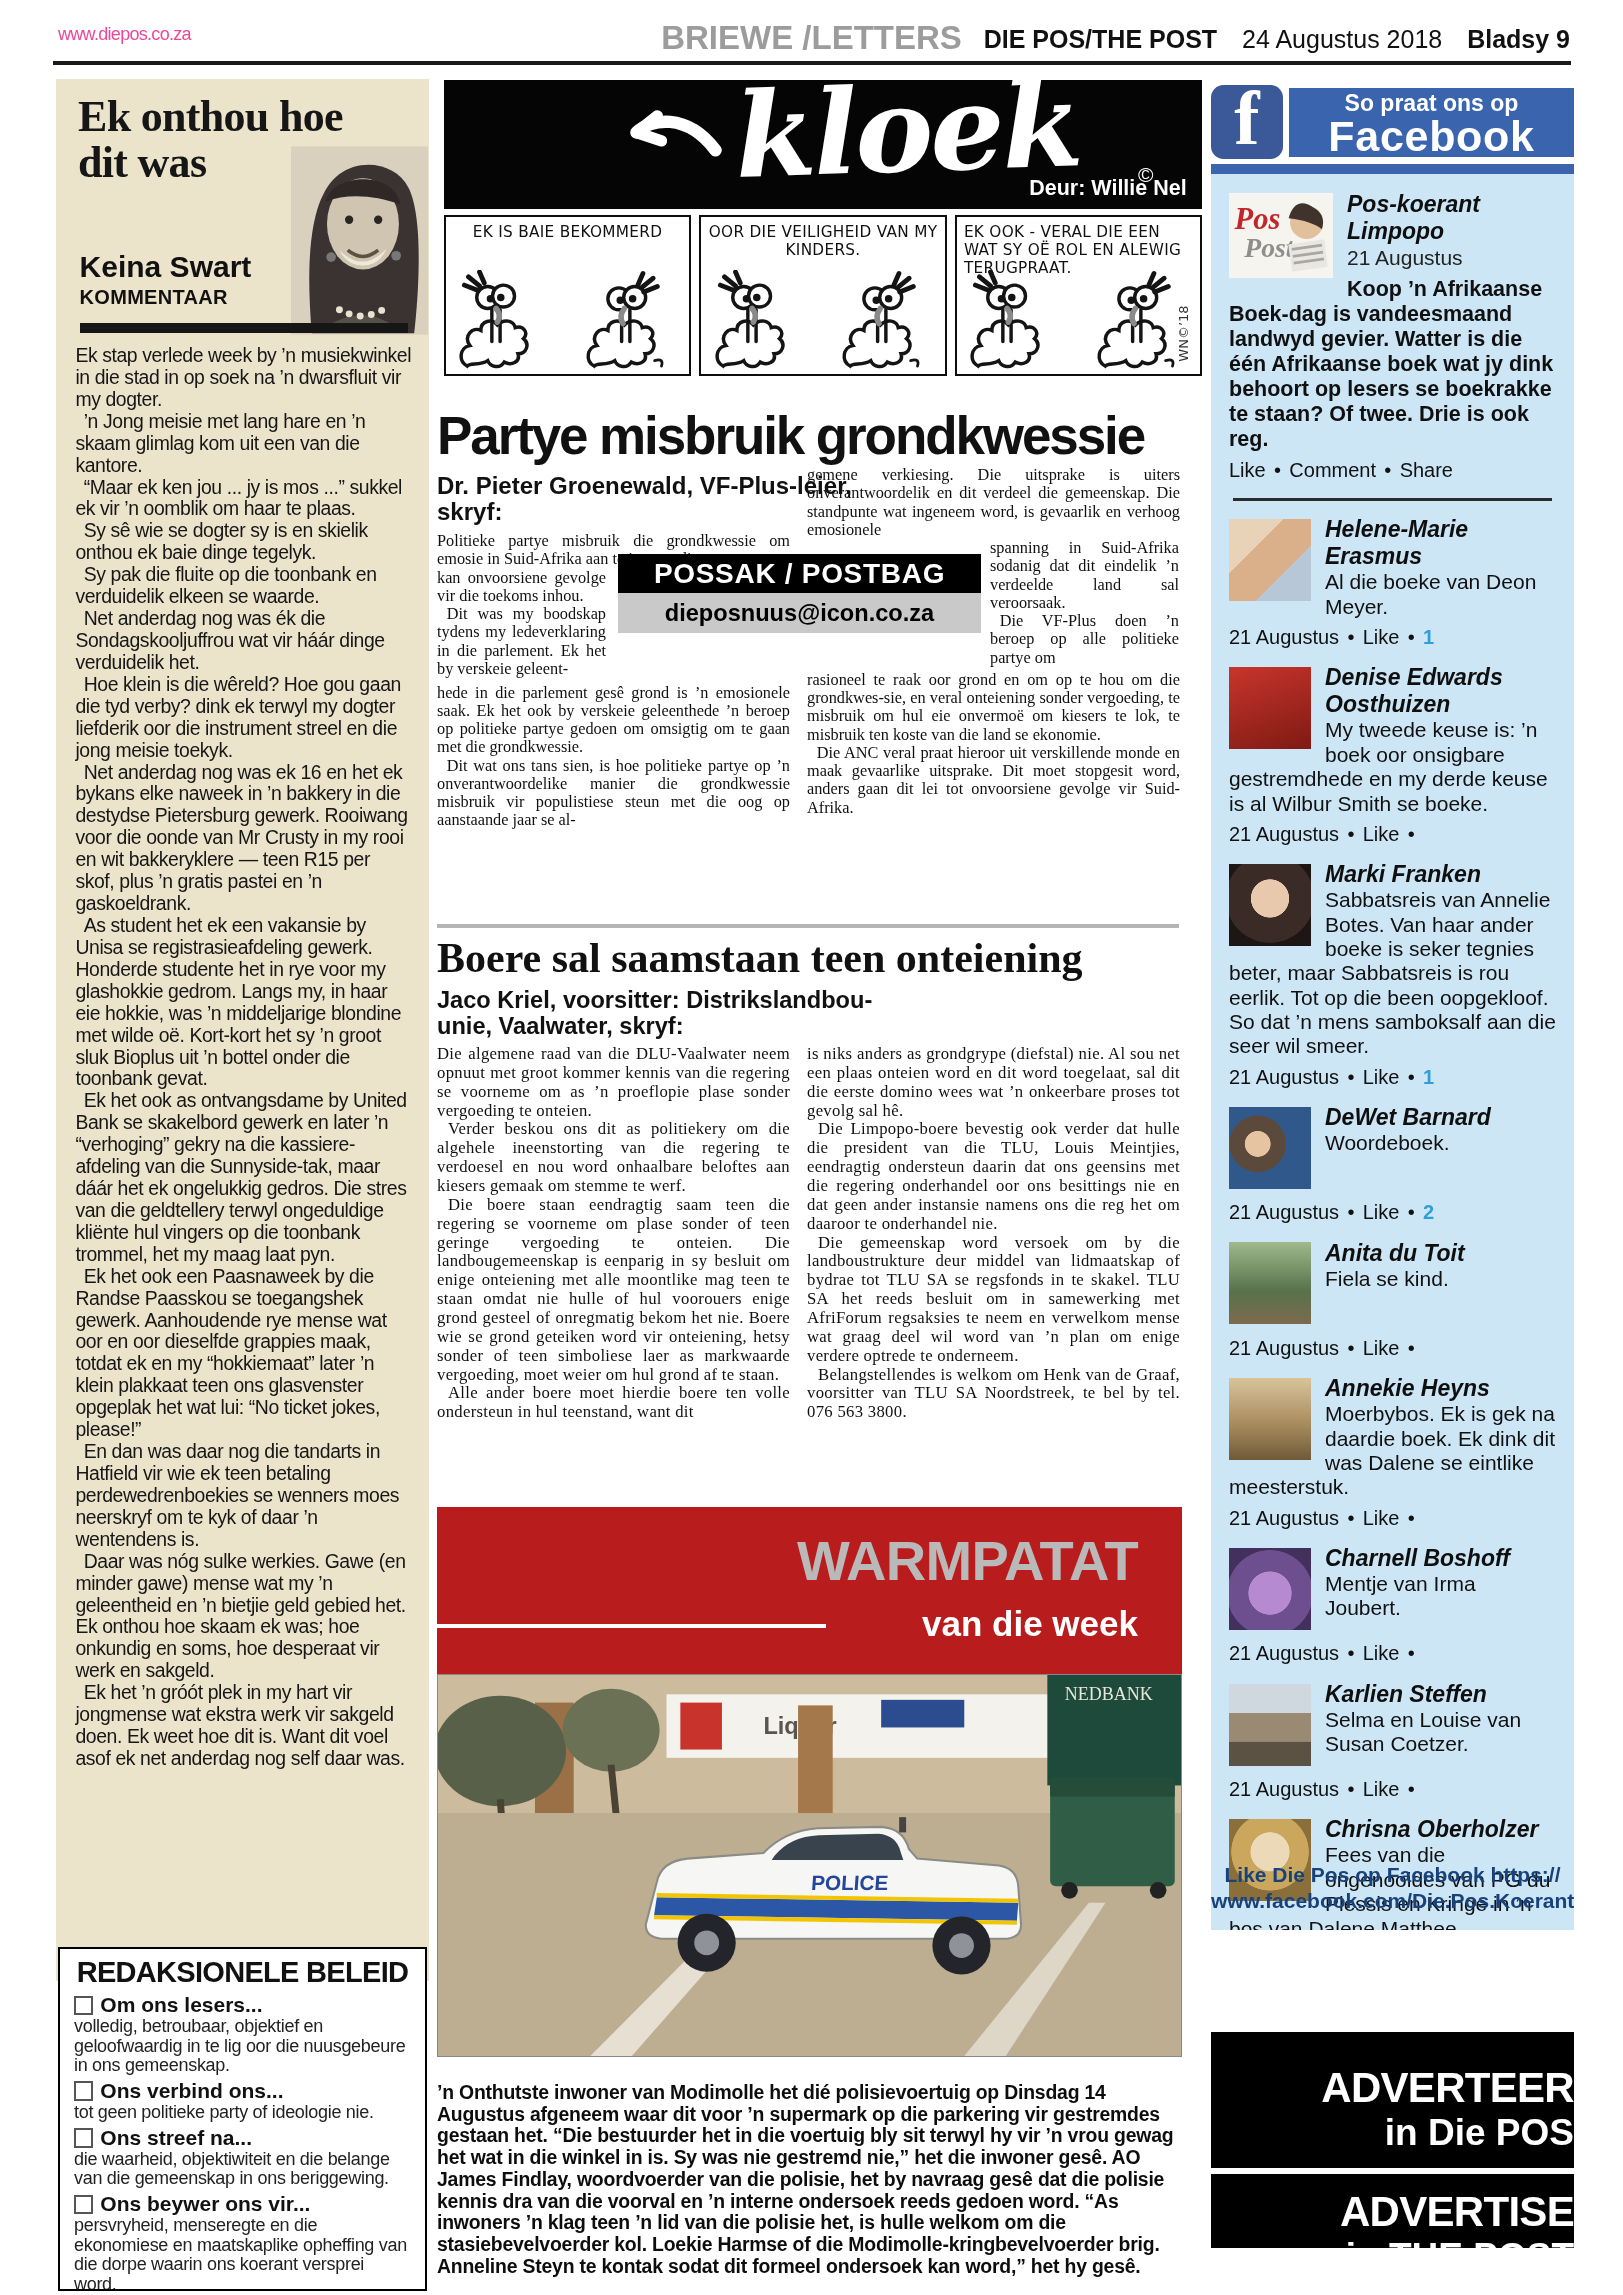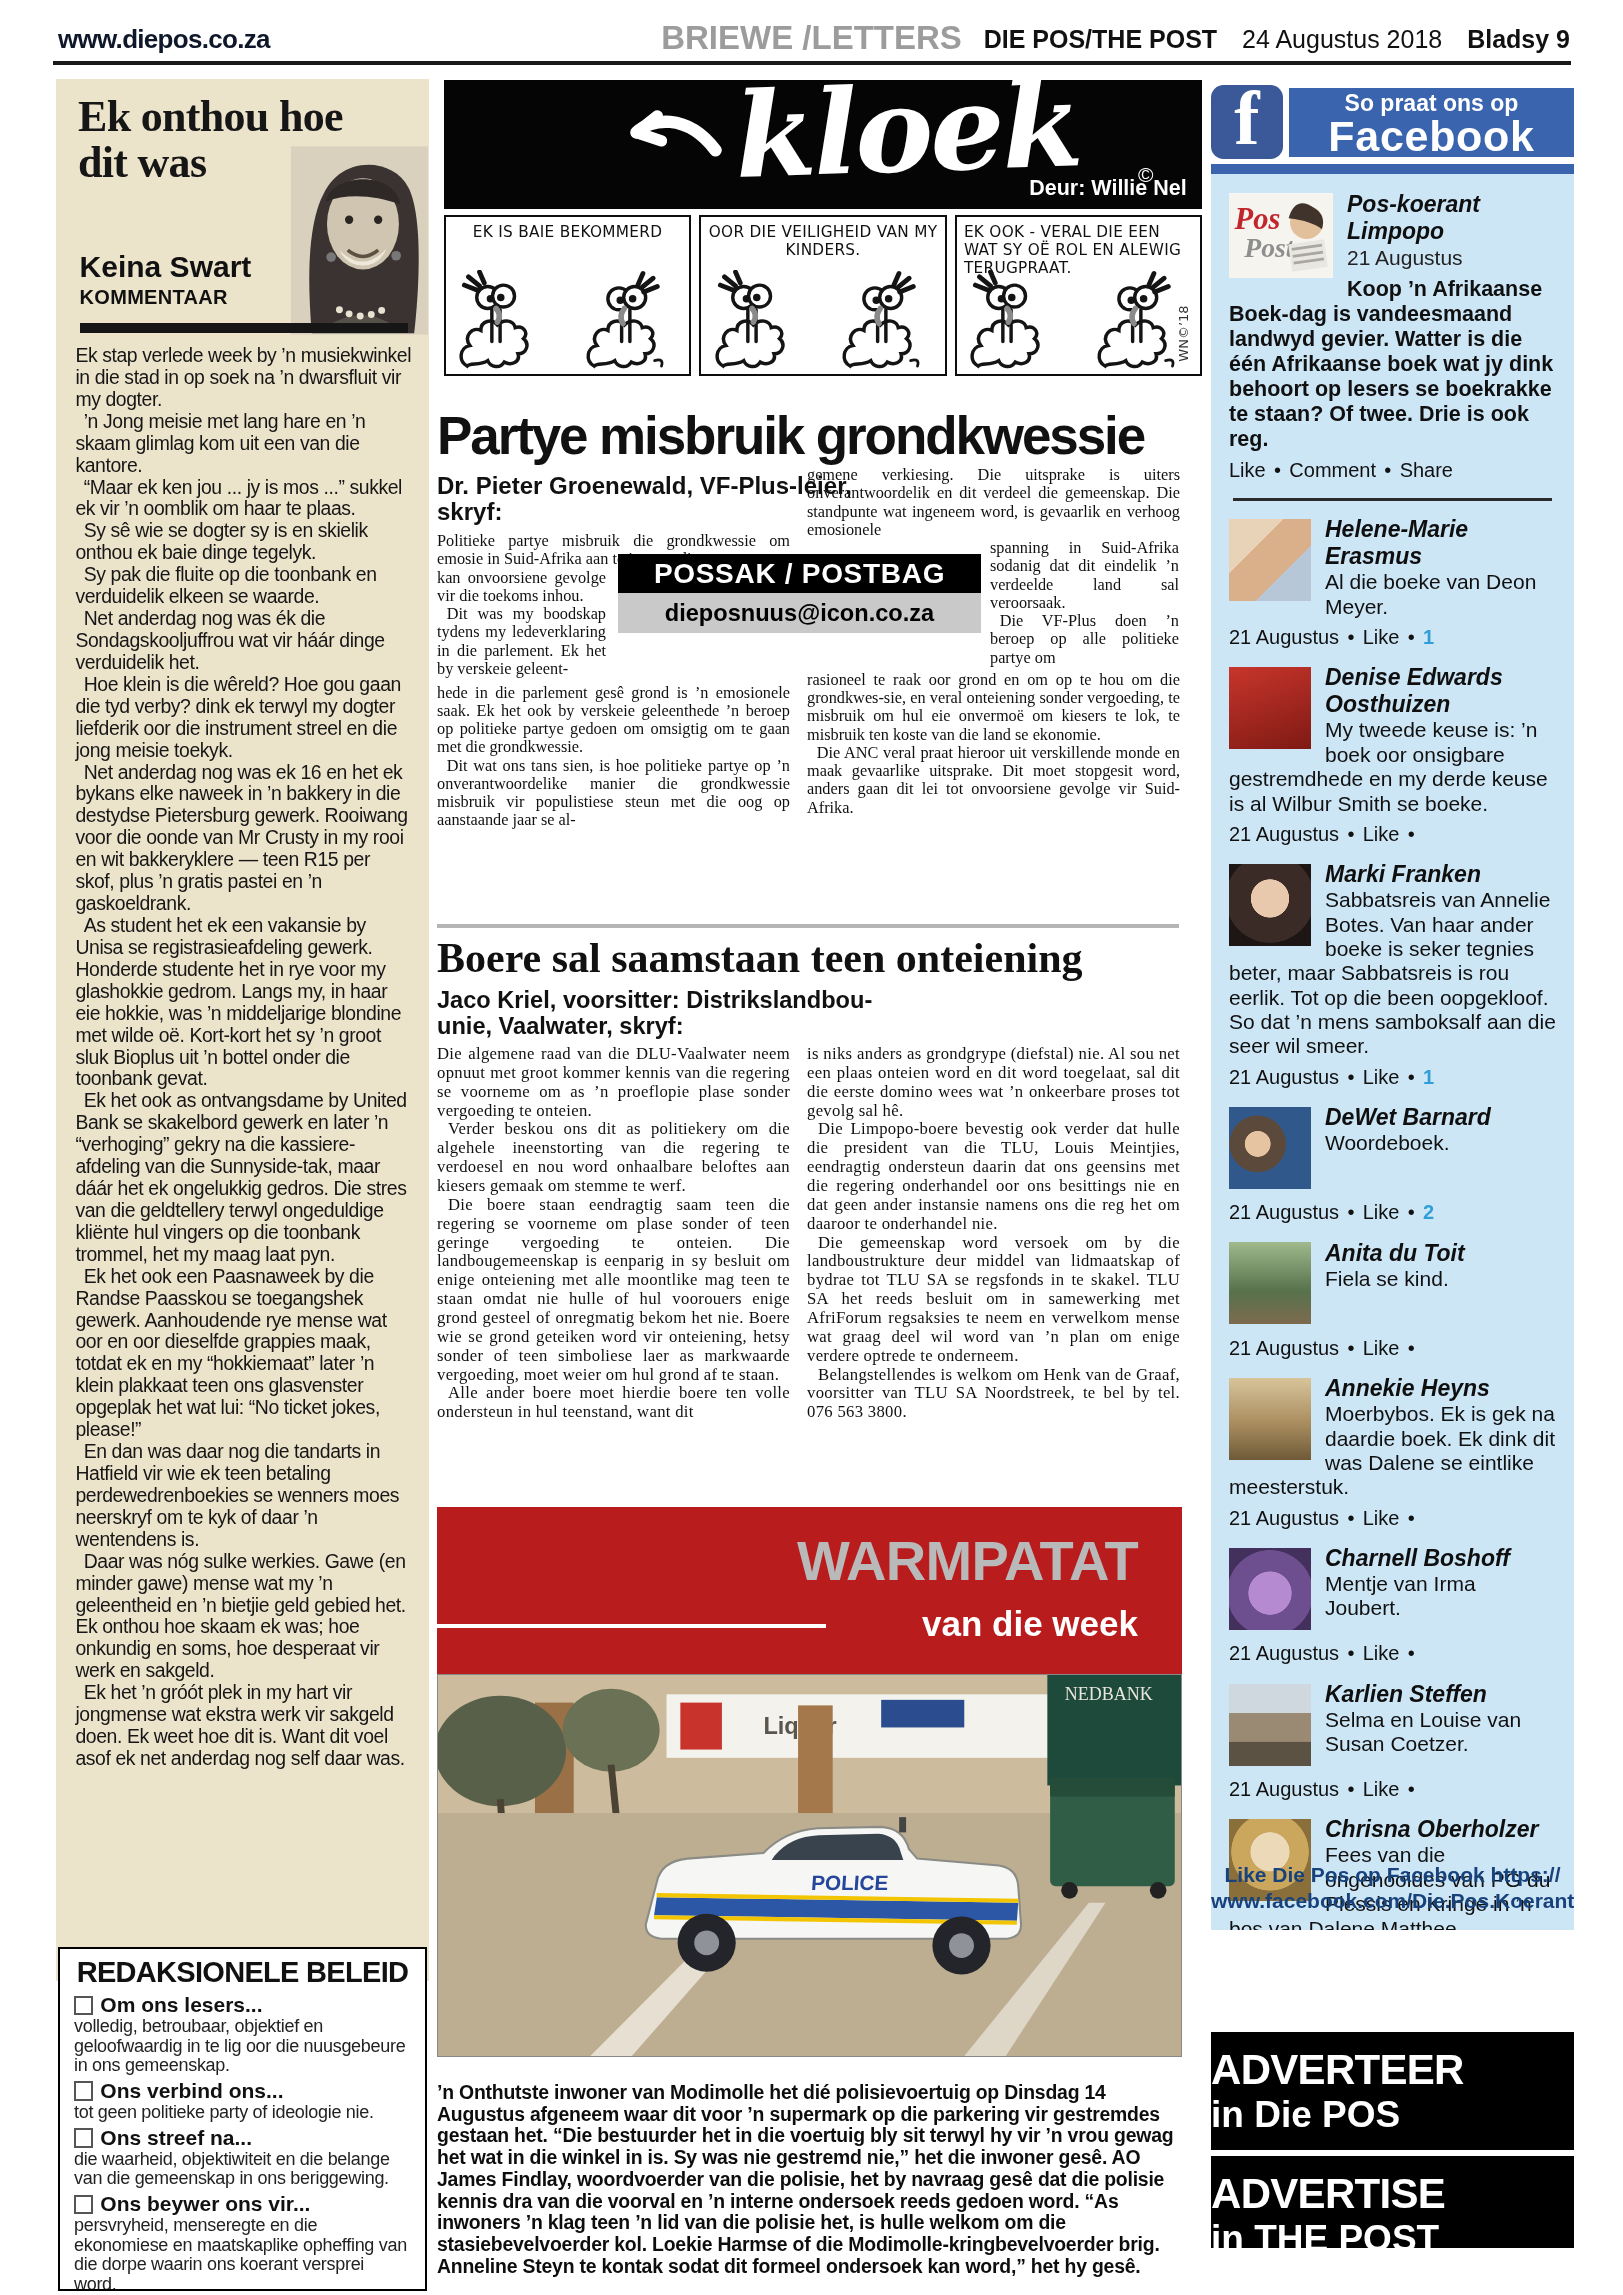--- a/index.html
+++ b/index.html
@@ -1,19 +1,19 @@
 <!DOCTYPE html>
 <html style="font-size:11px"><head>
 <meta charset="utf-8">
 <style>
   html,body{margin:0;padding:0;background:#fff;}
   #page{position:relative;width:1623px;height:2295px;background:#fff;overflow:hidden;
         font-family:"Liberation Sans",sans-serif;color:#111;}
   
-  #hdr-url{position:absolute;left:58px;top:23.6px;font-size:26px;font-weight:bold;color:#0f172a;letter-spacing:-0.7px;}
+  #hdr-url{position:absolute;left:58px;top:23.6px;font-size:18px;font-weight:normal;color:#ec4899;letter-spacing:-0.7px;}
   #hdr-section{position:absolute;left:0;width:100%;top:19.4px;text-align:center;font-size:33px;font-weight:bold;color:#9c9c9c;letter-spacing:0;}
   #hdr-right{position:absolute;right:53px;top:25px;font-size:25px;color:#111;white-space:nowrap;}
   #hdr-right .b{font-weight:bold;}
   #hdr-right span{margin-left:18px;}
   #hdr-rule{position:absolute;left:53px;width:1518px;top:61px;height:3.5px;background:#1a1a1a;}
   
   #komm{position:absolute;left:56px;top:79px;width:373px;height:1902px;background:#ece3cb;}
   .k-title{position:absolute;left:22px;top:15.3px;width:278px;font-family:"Liberation Serif",serif;
            font-size:44px;line-height:1.04;font-weight:bold;color:#161616;letter-spacing:-0.7px;}
   .k-photo{position:absolute;right:1.4px;top:67px;width:137px;height:189px;}
@@ -109,21 +109,21 @@
   .av2{background:linear-gradient(160deg,#c8352b,#7e1a14);}
   .av3{background:radial-gradient(circle at 50% 42%,#e9c9ae 0 30%,#3a2b26 31% 70%,#1e1614 71%);}
   .av4{background:radial-gradient(circle at 35% 45%,#e6c3a1 0 18%,#5b4a3c 19% 40%,#31588a 41%);}
   .av5{background:linear-gradient(180deg,#9fb98c,#57724c 60%,#7d6a4e);}
   .av6{background:linear-gradient(180deg,#d8c49a,#a98d5f 55%,#6f5a38);}
   .av7{background:radial-gradient(circle at 50% 55%,#b58ad1 0 35%,#6d4e8e 36% 70%,#43305c 71%);}
   .av8{background:linear-gradient(180deg,#cfd8de 0 35%,#9b8a73 36% 70%,#5c5243 71%);}
   .av9{background:radial-gradient(circle at 50% 40%,#ecd9b8 0 30%,#caa75c 31% 60%,#8a6f3a 61%);}
   
   #adv{position:absolute;left:1211px;top:2032px;width:363px;height:216px;background:#000;color:#fff;
-       text-align:left;box-sizing:border-box;padding-top:14px;}
+       text-align:right;box-sizing:border-box;padding-top:32px;}
   .adv1{font-size:42px;font-weight:bold;letter-spacing:-0.7px;}
   .adv2{font-size:37px;font-weight:bold;}
   .adv-div{height:5.6px;background:#fff;margin:14px 0;}
 </style>
 </head>
 <body>
 
 <div id="page">
 
   <div id="hdr-url">www.diepos.co.za</div>

